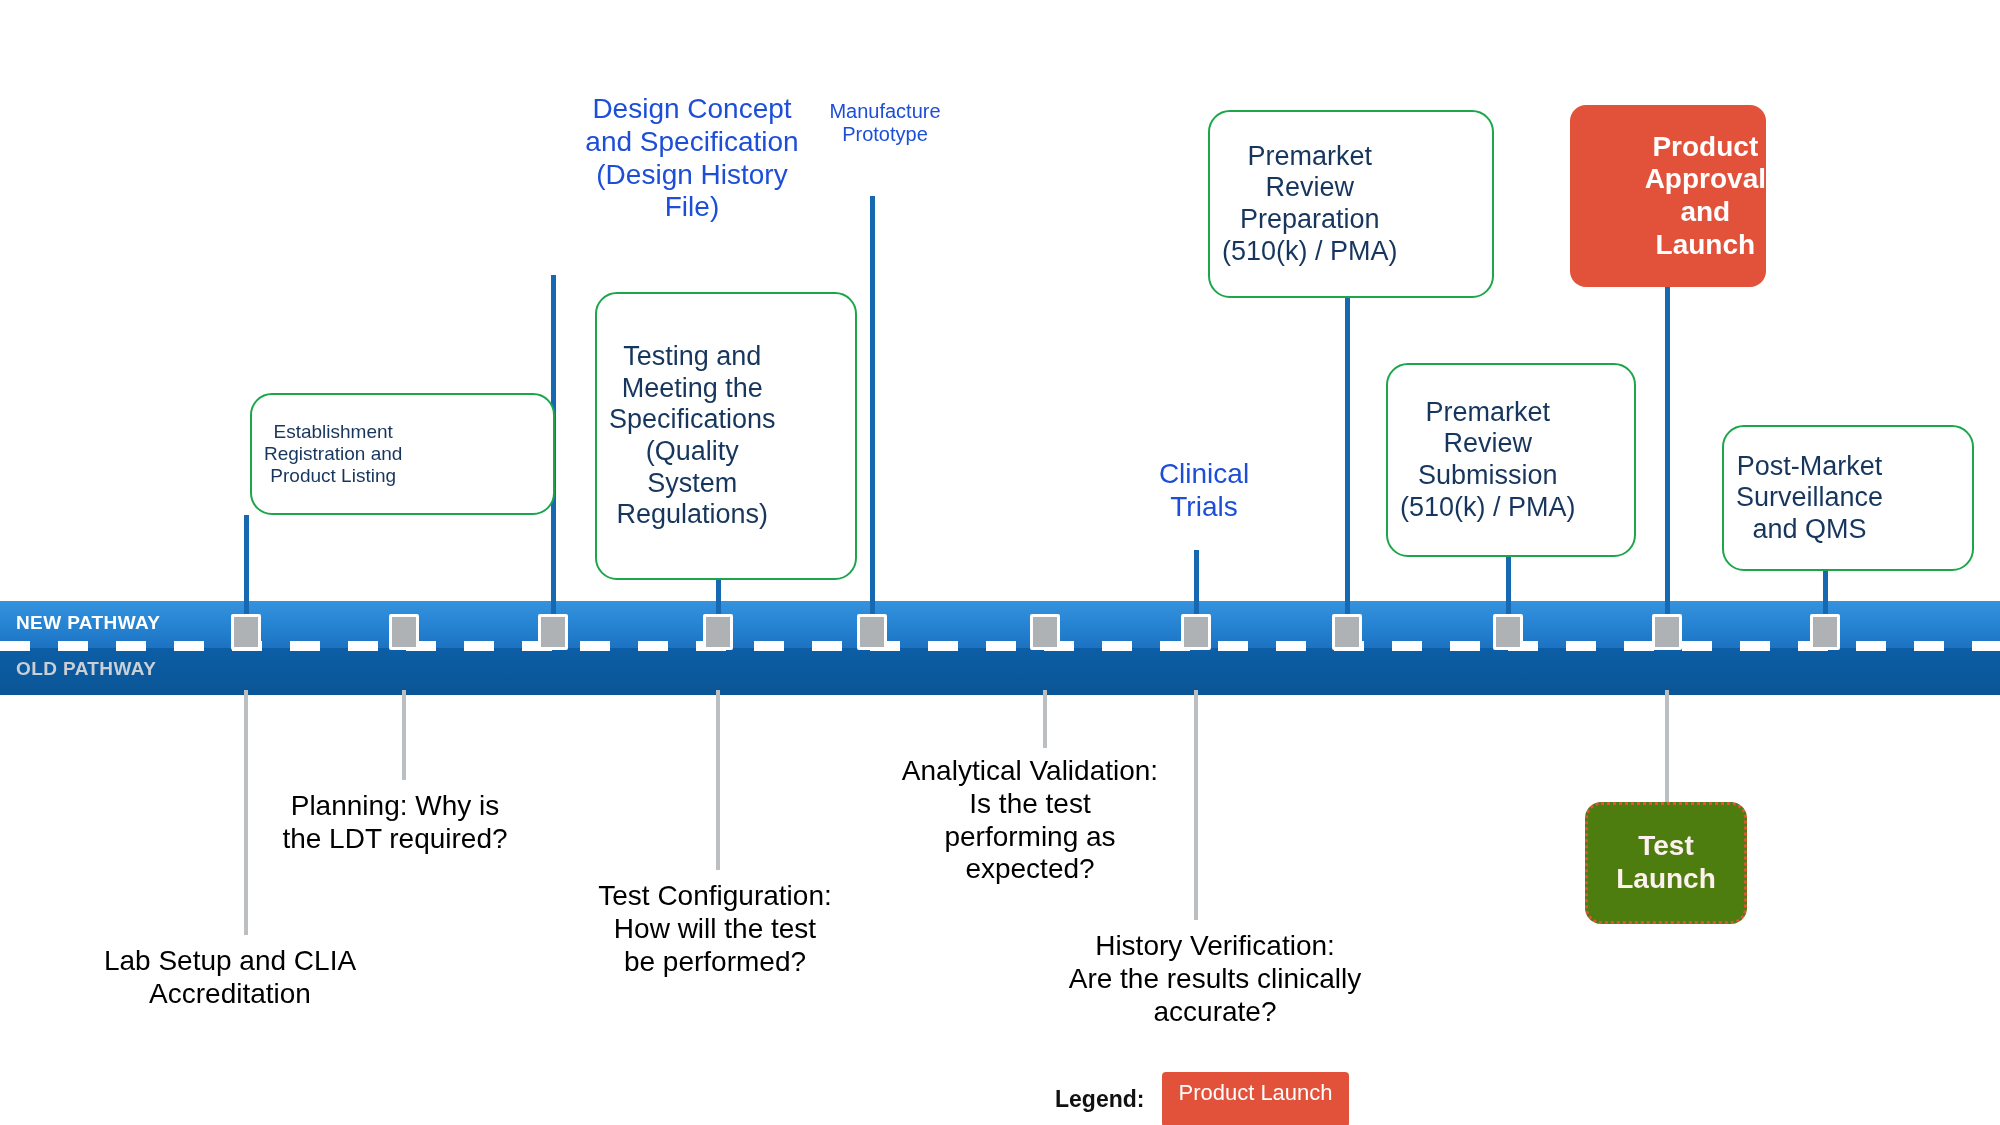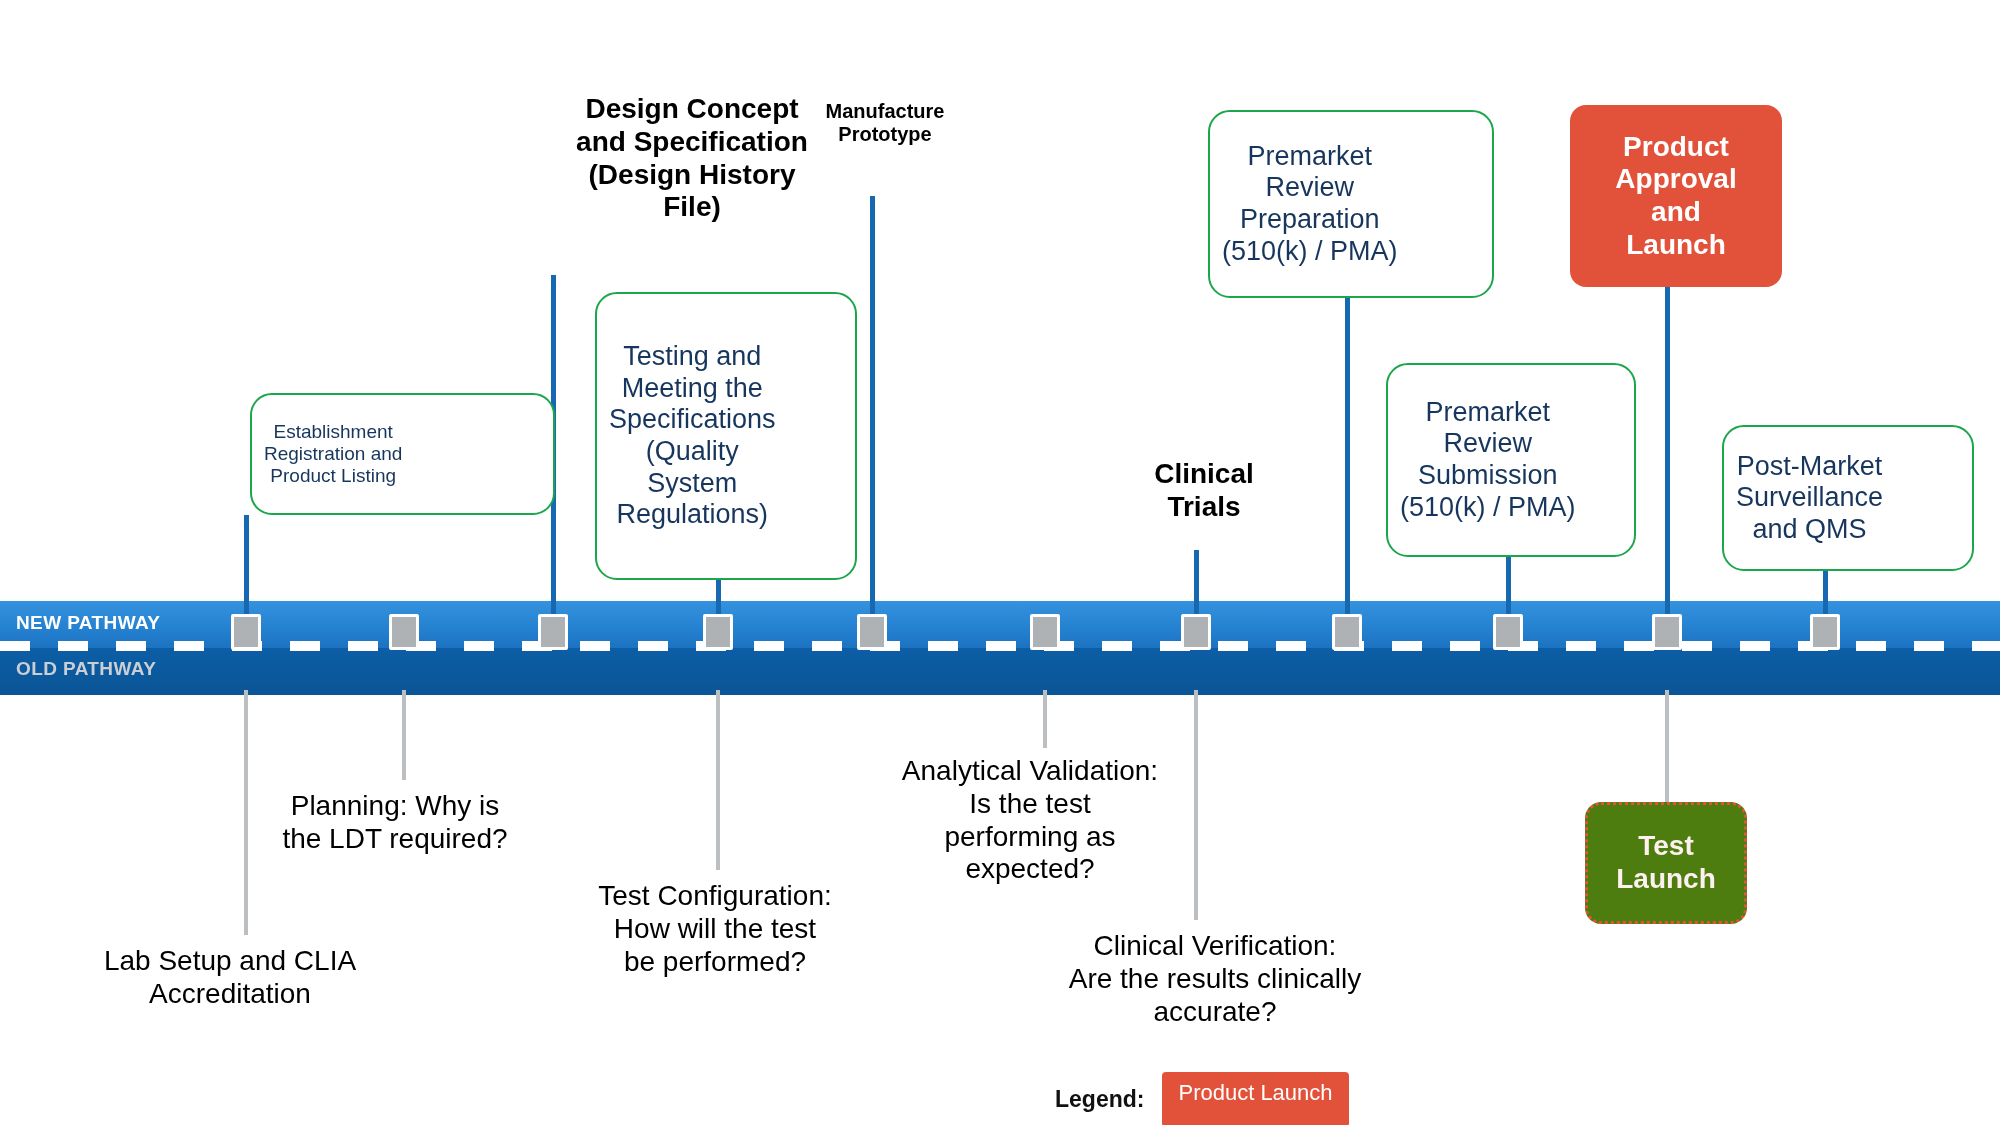--- a/index.html
+++ b/index.html
@@ -100,23 +100,22 @@
     background: #ffffff;
     border: 2.5px solid #1CA64C;
     border-radius: 22px;
     color: #17365D;
     padding: 10px 12px;
     display: flex;
     align-items: center;
     justify-content: flex-start;
   }
   .co-plain {
-    color: #000000;
+    color: #1d4ed8;
     background: transparent;
-    font-weight: bold;
   }
   .co-red {
     background: #E2523B;
     border-radius: 16px;
     color: #ffffff;
     font-weight: bold;
     display: flex;
     align-items: center;
     justify-content: center;
   }
@@ -251,21 +250,21 @@
 Review
 Preparation
 (510(k) / PMA)</span>
       </div>
       <div class="callout co-box" style="left: 1386px; top: 363px; width: 250px; height: 194px; font-size: 27px;">
         <span class="txt">Premarket
 Review
 Submission
 (510(k) / PMA)</span>
       </div>
-      <div class="callout co-red" style="left: 1570px; top: 105px; width: 212px; height: 182px; font-size: 28px;">
+      <div class="callout co-red" style="left: 1570px; top: 105px; width: 196px; height: 182px; font-size: 28px; justify-content: flex-end;">
         <span class="txt">Product
 Approval
 and
 Launch</span>
       </div>
       <div class="callout co-box" style="left: 1722px; top: 425px; width: 252px; height: 146px; font-size: 27px;">
         <span class="txt">Post-Market
 Surveillance
 and QMS</span>
       </div>
@@ -284,21 +283,21 @@
 How will the test
 be performed?</span>
       </div>
       <div class="callout co-gray" style="left: 865px; top: 755px; width: 330px; height: 170px; font-size: 28px;">
         <span class="txt">Analytical Validation:
 Is the test
 performing as
 expected?</span>
       </div>
       <div class="callout co-gray" style="left: 1010px; top: 930px; width: 410px; height: 130px; font-size: 28px;">
-        <span class="txt">Clinical Verification:
+        <span class="txt">History Verification:
 Are the results clinically
 accurate?</span>
       </div>
       <div class="callout co-faded" style="left: 1585px; top: 802px; width: 162px; height: 122px; font-size: 28px;">
         <span class="txt">Test
 Launch</span>
       </div>
     </div>
 
   <div id="legend">

